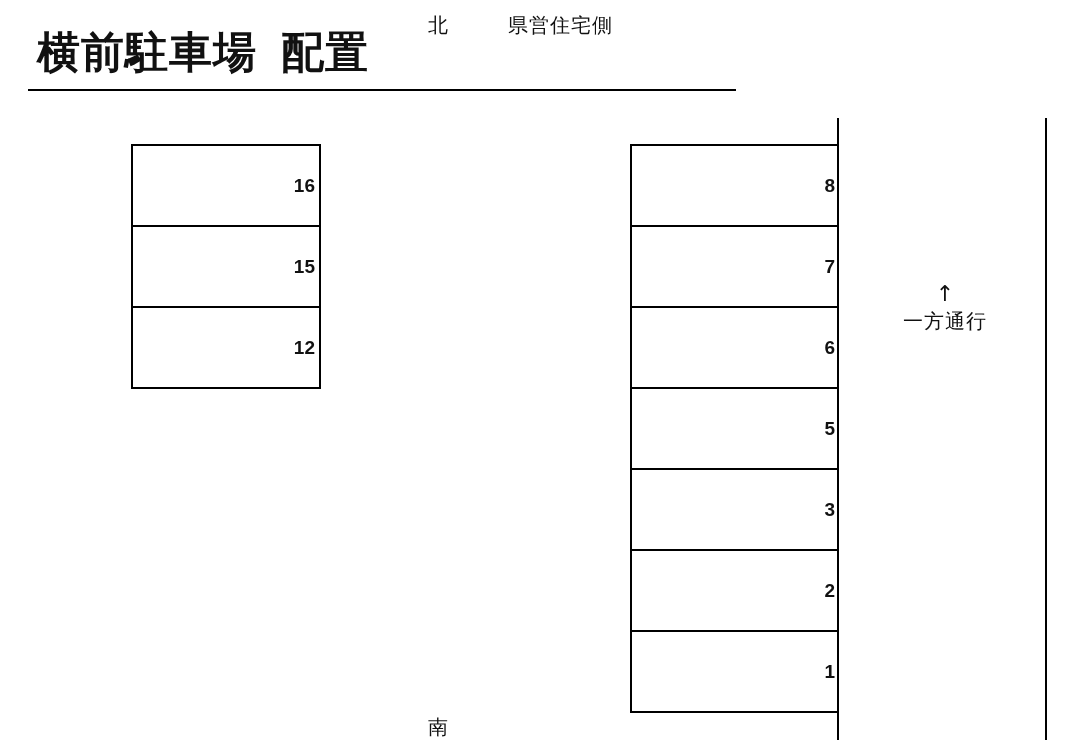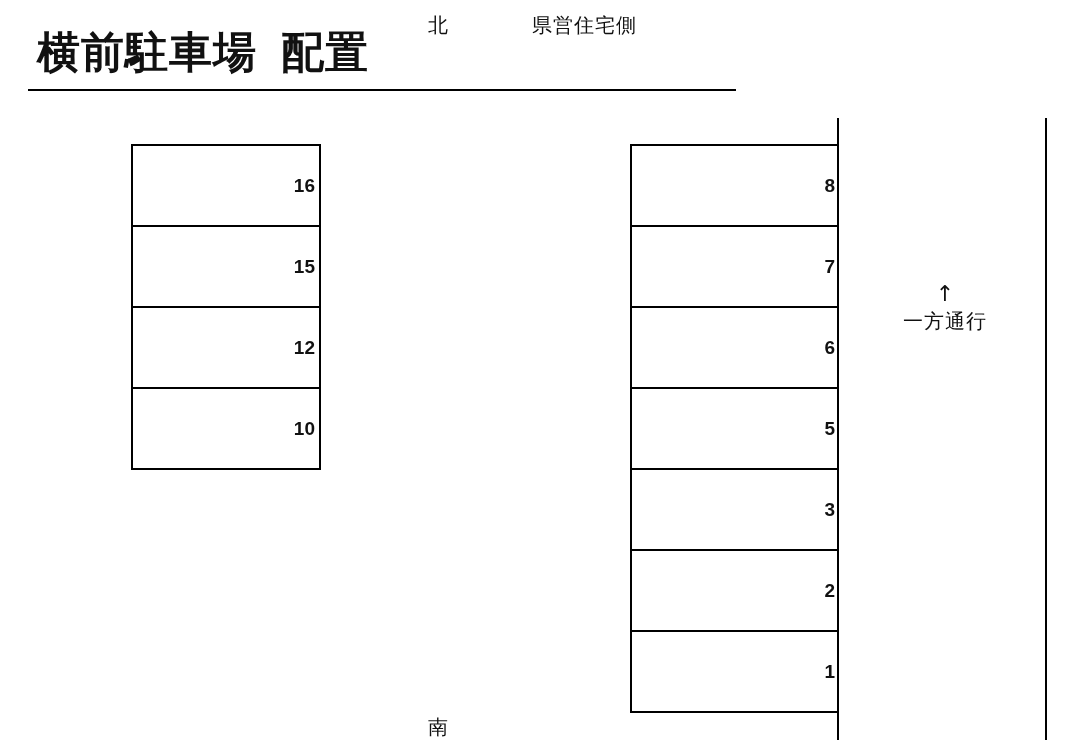--- a/index.html
+++ b/index.html
@@ -2,21 +2,21 @@
 <html><head>
 <meta charset="utf-8">
 <style>
   html, body { margin: 0; padding: 0; background: #ffffff; }
   body { width: 1078px; height: 756px; position: relative; overflow: hidden;
          font-family: "DejaVu Sans", "Liberation Sans", sans-serif; color: #111111; }
   .abs { position: absolute; }
   .title { left: 37px; top: 24px; font-size: 43px; font-weight: bold; letter-spacing: 1px; white-space: nowrap; }
   .title .gap { display: inline-block; width: 24px; }
   .north { left: 428px; top: 12px; font-size: 20px; }
-  .housing { left: 532px; top: 12px; font-size: 20px; letter-spacing: 1px; }
+  .housing { left: 508px; top: 12px; font-size: 20px; letter-spacing: 1px; }
   .south { left: 428px; top: 714px; font-size: 20px; }
   .hline { left: 28px; top: 89px; width: 708px; height: 2px; background: #000; }
   .vline { width: 2px; background: #000; }
   .oneway { left: 890px; top: 280px; width: 110px; text-align: center; font-size: 20px; }
   .oneway .arrow { display: block; font-size: 22px; line-height: 28px; }
   .oneway .label { display: block; letter-spacing: 1px; }
   .col { position: absolute; border: 2px solid #000; border-bottom: none; }
   .stall { box-sizing: border-box; height: 81px; border-bottom: 2px solid #000; position: relative; padding-left: 32px; }
   .stall .num { position: absolute; right: 4px; top: 50%; transform: translateY(-50%);
                 font-size: 19px; font-weight: bold; font-family: "Liberation Sans", "DejaVu Sans", sans-serif; }
@@ -33,23 +33,20 @@
 
 <div class="col" style="left:131px; top:144px; width:186px;">
   <div class="stall">
       <span class="num">16</span>
     </div>
   <div class="stall">
       <span class="num">15</span>
     </div>
   <div class="stall">
       <span class="num">12</span>
-    </div>
-  <div class="stall">
-      <span class="num">10</span>
     </div>
 </div>
 
 <div class="col" style="left:630px; top:144px; width:207px; border-right:none;">
   <div class="stall">
       <span class="num">8</span>
     </div>
   <div class="stall">
       <span class="num">7</span>
     </div>

